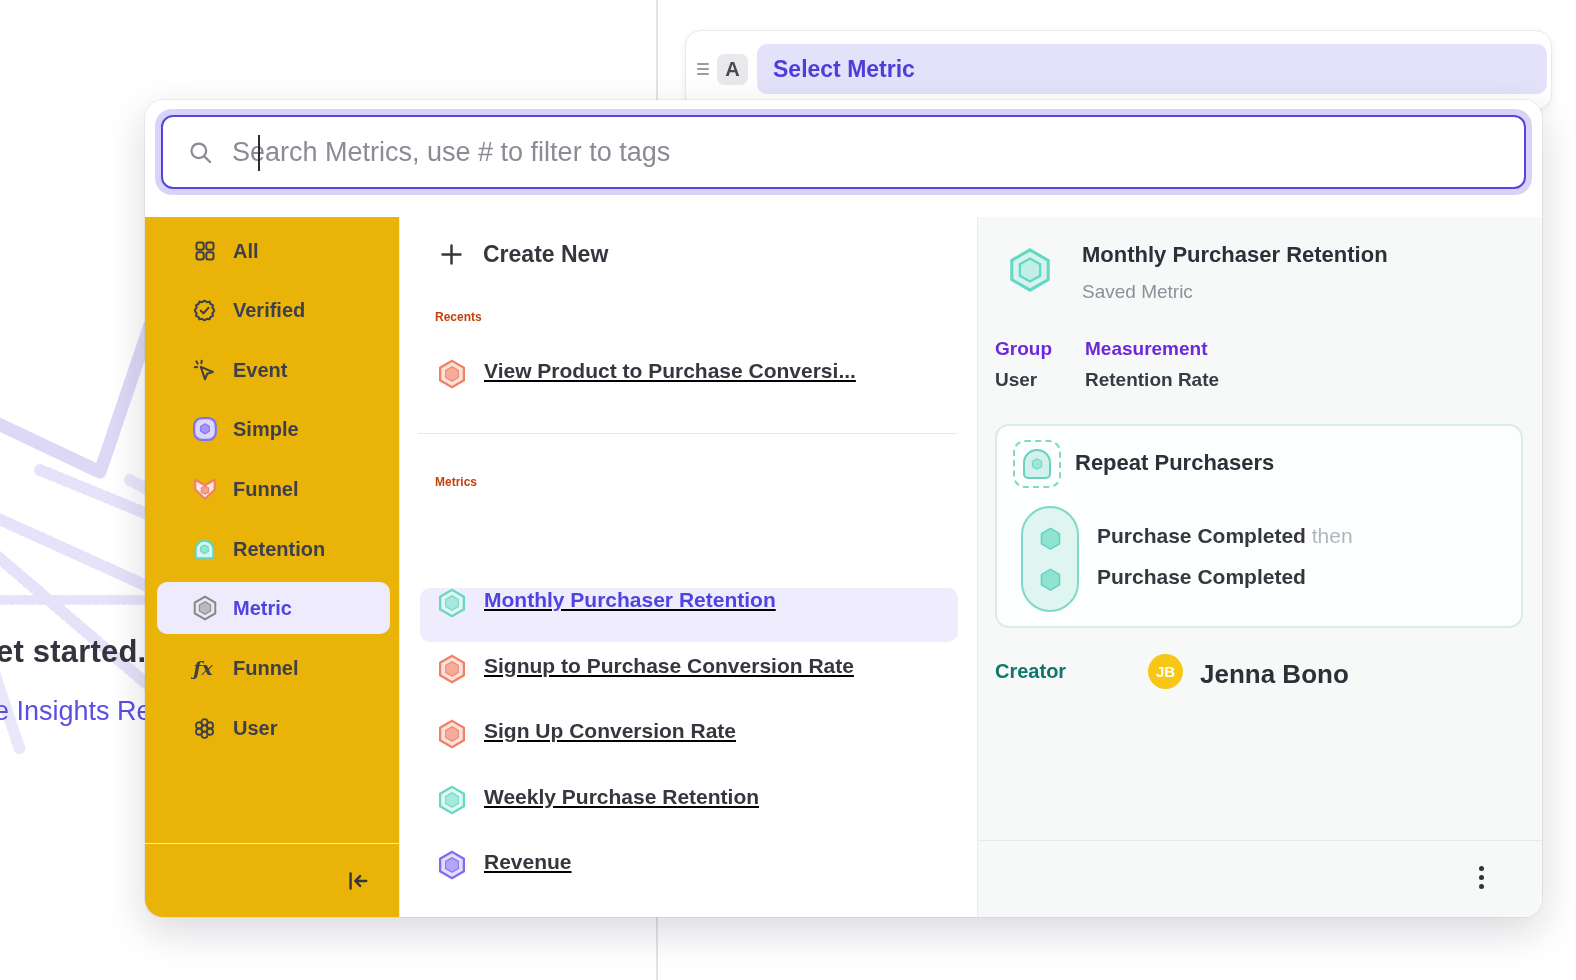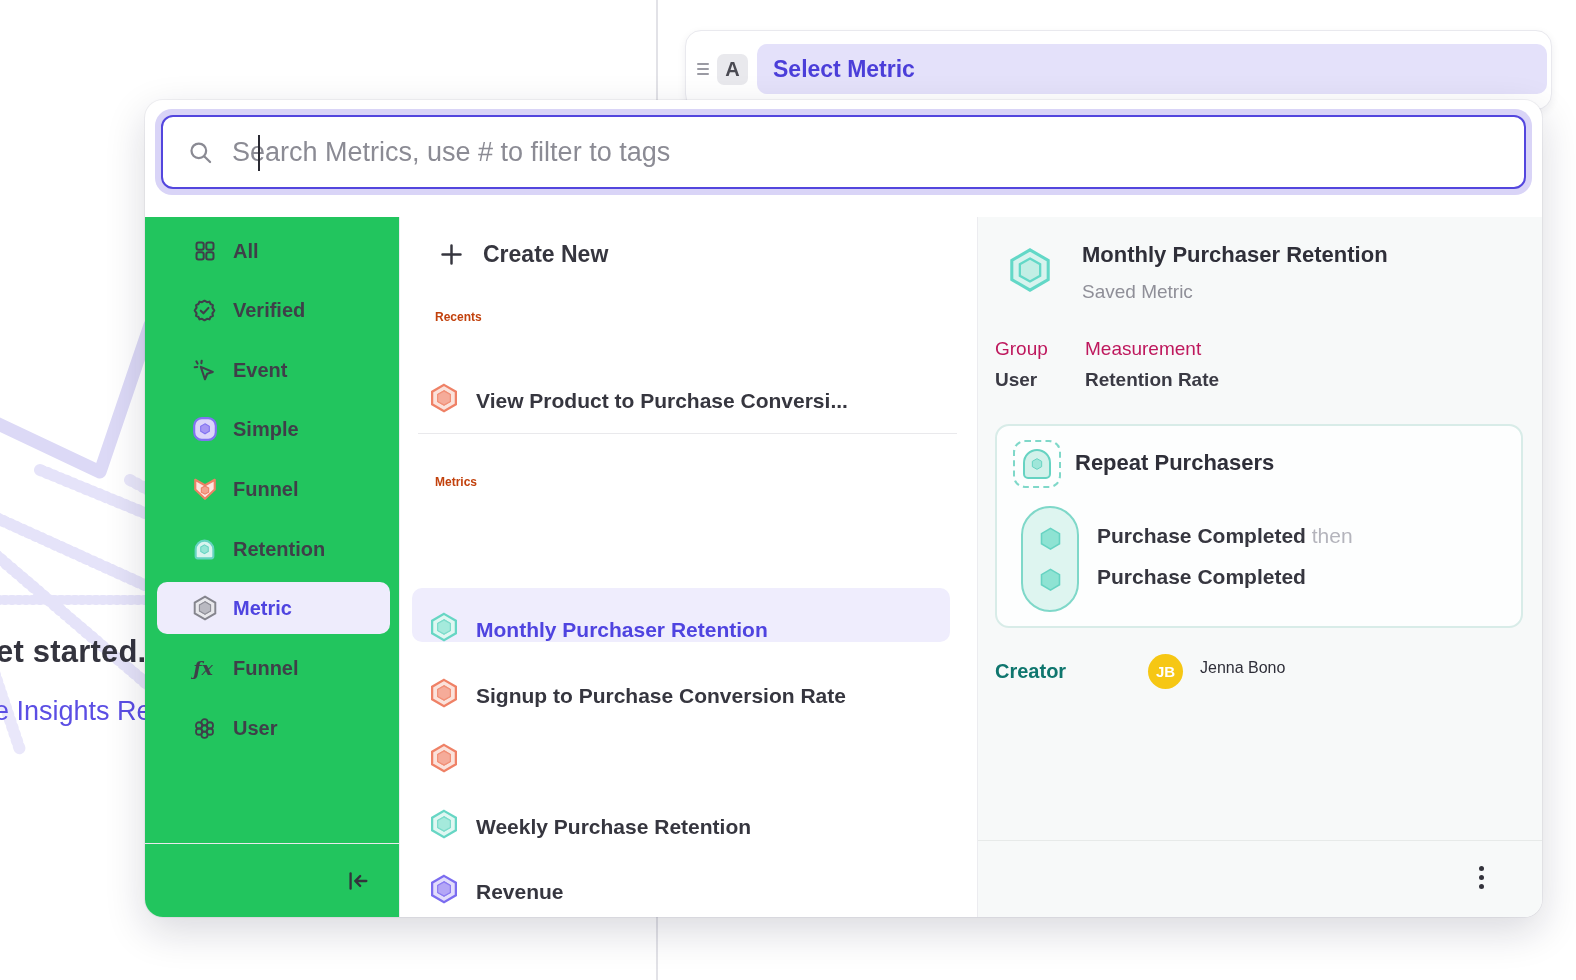--- a/index.html
+++ b/index.html
@@ -39,71 +39,71 @@
     display:flex; align-items:center; padding-left:24px; }
   .search-box input { border:none; outline:none; flex:1; font-size:27px; color:#35353f;
     font-family:"Liberation Sans","DejaVu Sans",sans-serif; background:transparent; }
   .search-box input::placeholder { color:#8b8b94; }
   .search-icon { margin-right:18px; flex:0 0 auto; display:flex; }
   .caret { position:absolute; left:95px; top:18px; width:2px; height:36px; background:#2a2a33; }
 
   
   .content { position:absolute; left:0; right:0; top:117px; bottom:0; display:flex;
     border-radius:0 0 18px 18px; overflow:hidden; }
-  .col-sidebar { width:255px; border-right:1px solid #ececf0; position:relative; background:#22c55e; }
+  .col-sidebar { width:255px; border-right:1px solid #ececf0; position:relative; background:#eab308; }
   .col-list { width:578px; border-right:1px solid #ececf0; position:relative; background:#fff; }
   .col-details { flex:1; position:relative; background:#f7f9f9; }
 
   
   .side-item { position:absolute; left:12px; width:233px; height:52px; border-radius:10px;
     display:flex; align-items:center; cursor:pointer; }
   .side-item .ic { width:27px; height:27px; margin-left:34px; display:flex; align-items:center; justify-content:center; flex:0 0 auto; }
   .side-item .lbl { margin-left:15px; font-size:20px; font-weight:600; color:#3f3f49; }
   .side-item.selected { background:#eeecfc; }
   .side-item.selected .lbl { color:#4f44e0; }
   .side-footer { position:absolute; left:0; right:0; bottom:0; height:74px; border-top:1px solid #e9e9ec;
     display:flex; align-items:center; justify-content:flex-end; padding-right:28px; }
 
   
   .create-new { position:absolute; left:38px; top:17px; height:40px; display:flex; align-items:center; cursor:pointer; }
   .create-new .lbl { margin-left:18px; font-size:23px; font-weight:700; color:#36363f; }
   .section-label { position:absolute; left:35px; font-size:12px; font-weight:600; color:#c2410c; }
   .list-divider { position:absolute; left:18px; right:20px; top:216px; height:1px; background:#e9e9ec; }
-  .list-item { position:absolute; left:12px; width:538px; height:54px; border-radius:10px;
-    display:flex; align-items:flex-end; cursor:pointer; }
+  .list-item { position:absolute; left:20px; width:538px; height:54px; border-radius:10px;
+    display:flex; align-items:flex-start; cursor:pointer;text-decoration:underline; }
   .list-item .ic { width:30px; height:30px; margin-left:17px; flex:0 0 auto; }
   .list-item .lbl { margin-left:17px; font-size:21px; font-weight:600; color:#36363f;
     white-space:nowrap; overflow:hidden; text-overflow:ellipsis; padding-right:14px; }
   .list-item.selected { background:#efedfd; }
   .list-item.selected .lbl { color:#4f44e0; }
 
   
   .det-hex { position:absolute; left:29px; top:30px; }
   .det-title { position:absolute; left:104px; top:25px; font-size:22px; font-weight:700; color:#2f2f39; }
   .det-sub { position:absolute; left:104px; top:64px; font-size:19px; color:#8f8f98; }
-  .det-lab { position:absolute; font-size:19px; font-weight:400; color:#be185d; }
+  .det-lab { position:absolute; font-size:19px; font-weight:700; color:#6d28d9; }
   .det-val { position:absolute; font-size:19px; font-weight:700; color:#3a3a44; }
   .def-card { position:absolute; left:17px; top:207px; width:528px; height:204px;
     background:#fdfefe; border:2px solid #d8ece8; border-radius:14px; }
   .def-icon { position:absolute; left:16px; top:14px; width:48px; height:48px;
     border:2px dashed #7fd8c9; border-radius:12px; display:flex; align-items:center; justify-content:center; }
   .arch { width:28px; height:30px; background:#d2f1ea; border:2px solid #66d3c2;
     border-radius:14px 14px 5px 5px; display:flex; align-items:center; justify-content:center; }
   .def-title { position:absolute; left:78px; top:24px; font-size:22px; font-weight:700; color:#2f2f39; }
   .capsule { position:absolute; left:24px; top:80px; width:58px; height:106px;
     background:#def5f0; border:2px solid #7fd8c9; border-radius:29px;
     display:flex; flex-direction:column; align-items:center; justify-content:center; gap:14px; }
   .step1 { position:absolute; left:100px; top:98px; font-size:21px; font-weight:700; color:#36363f; }
   .step1 .conn { font-weight:400; color:#b4b4bc;margin-top:31px; }
   .step2 { position:absolute; left:100px; top:139px; font-size:21px; font-weight:700; color:#36363f; }
   .creator-lab { position:absolute; left:17px; top:443px; font-size:20px; font-weight:600; color:#0f766e; }
   .avatar { position:absolute; left:170px; top:437px; width:35px; height:35px; border-radius:50%;
     background:#f6c714; color:#fff; font-size:15px; font-weight:700;
     display:flex; align-items:center; justify-content:center; }
-  .creator-name { position:absolute; left:222px; top:442px; font-size:16px; color:#2f2f39; }
+  .creator-name { position:absolute; left:222px; top:442px; font-size:26px; color:#2f2f39;font-weight:bold; }
   .det-footer-divider { position:absolute; left:0; right:0; top:623px; height:1px; background:#e7eae9; }
   .kebab { position:absolute; right:46px; top:645px; width:30px; height:30px; display:flex;
     flex-direction:column; align-items:center; justify-content:center; gap:4px; cursor:pointer; }
   .kebab span { width:5px; height:5px; border-radius:50%; background:#33333c; display:block; }
 
   svg { display:block; }
 </style>
 </head>
 <body>
 
@@ -318,20 +318,21 @@
           <span class="lbl">Signup to Purchase Conversion Rate</span>
         </div>
 
         <div class="list-item" style="top:502px">
           <span class="ic">
             <svg width="30" height="30" viewBox="0 0 24 24">
                 <use href="#hex2" fill="#fbe2db" stroke="#ef8166"></use>
             <path d="M12 6.3 17.1 9.2 v5.6 L12 17.7 6.9 14.8 V9.2 Z" fill="#f5ab99" stroke="#f19178"></path>
               </svg>
             </span>
+          <span class="lbl">Sign Up Conversion Rate</span>
         </div>
 
         <div class="list-item" style="top:568px">
           <span class="ic">
             <svg width="30" height="30" viewBox="0 0 24 24">
                 <use href="#hex2" fill="#e0f7f2" stroke="#67d6c4"></use>
             <path d="M12 6.3 17.1 9.2 v5.6 L12 17.7 6.9 14.8 V9.2 Z" fill="#a5eadc" stroke="#7edccb"></path>
               </svg>
             </span>
           <span class="lbl">Weekly Purchase Retention</span>

